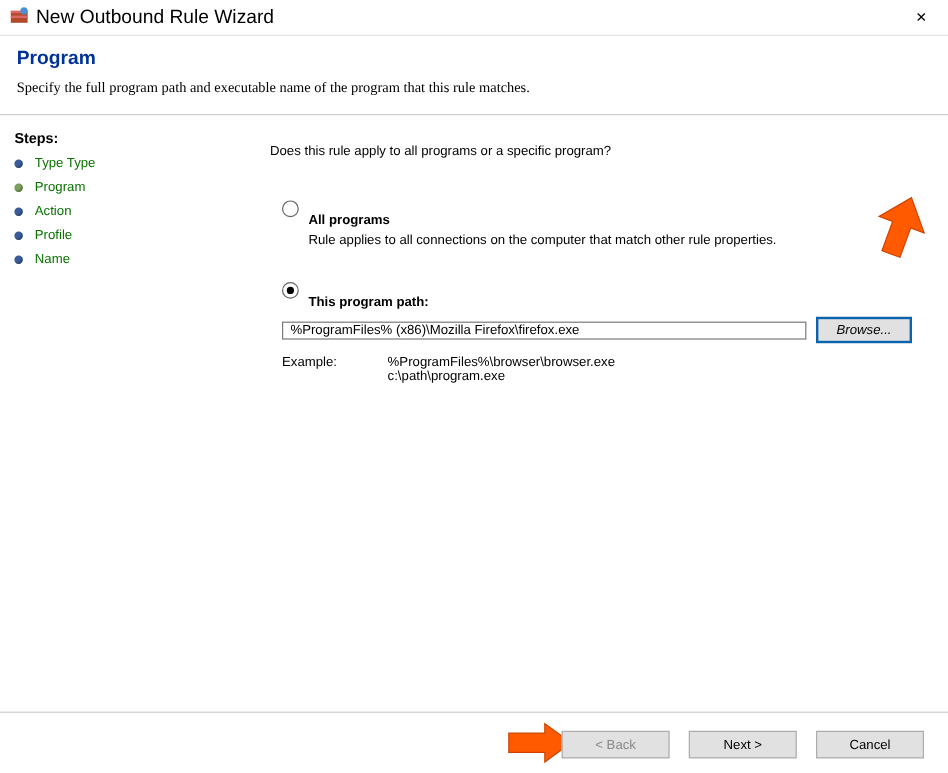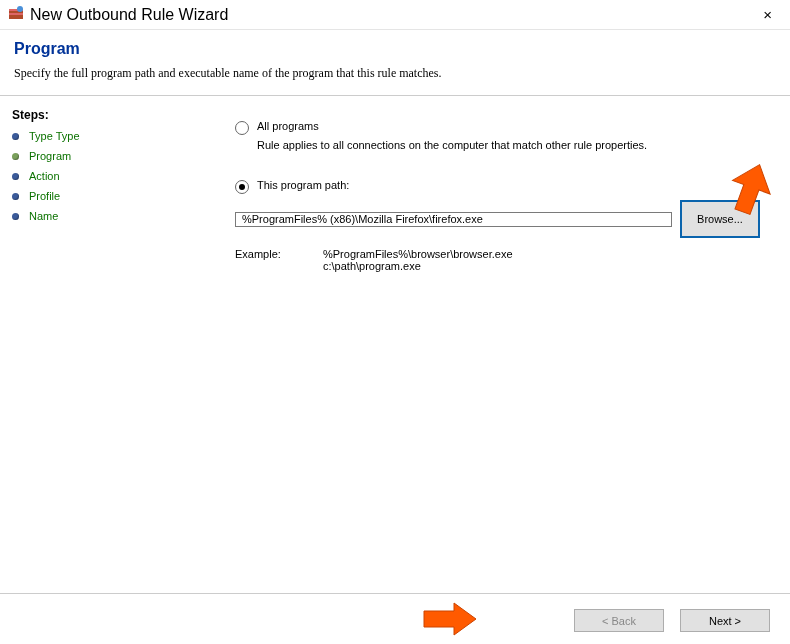--- a/index.html
+++ b/index.html
@@ -17,26 +17,26 @@
     .sidebar-title { font-size: 12px; font-weight: bold; padding: 4px 6px; }
     .step { padding: 4px 6px; display: flex; align-items: center; font-size: 11px; color: #0b7200; cursor: default; }
     .step .bullet { width: 7px; height: 7px; background: #3b5b9b; border-radius: 50%; margin-right: 10px; flex-shrink: 0; box-shadow: inset -1px -1px 1px rgba(0,0,0,.3); }
     .step.active .bullet { background: #7aa05c; }
     .main { flex: 1; padding: 24px 30px 10px 30px; position: relative; }
     .question { font-size: 11px; margin-bottom: 34px; }
     .radio-group { margin-left: 10px; }
     .radio-row { display: flex; align-items: flex-start; margin-bottom: 4px; }
     .radio { width: 14px; height: 14px; border: 1px solid #666; border-radius: 50%; margin-right: 8px; margin-top: 1px; position: relative; flex-shrink: 0; background: #fff; cursor: default; }
     .radio.checked::after { content: ""; position: absolute; top: 3px; left: 3px; width: 6px; height: 6px; background: #000; border-radius: 50%; }
-    .radio-label { font-weight: normal; font-size: 11px; }
+    .radio-label { font-weight: bold; font-size: 11px; margin-top: 12px; }
     .radio-sub { font-size: 11px; margin-left: 22px; margin-bottom: 28px; }
     .path-section { margin-left: 0; }
     .path-row { display: flex; align-items: center; margin: 6px 0 10px 0; margin-left: 0; }
     .path-input { flex: 1; height: 15px; border: 1px solid #7a7a7a; padding: 2px 6px; font-size: 11px; font-family: inherit; }
-    .browse-btn { width: 80px; height: 38px; margin-left: 8px; border: 2px solid #0a64ad; background: #e1e1e1; font-size: 11px; cursor: default; }
+    .browse-btn { width: 80px; height: 22px; margin-left: 8px; border: 2px solid #0a64ad; background: #e1e1e1; font-size: 11px; cursor: default; font-style: italic; }
     .example-row { display: flex; font-size: 11px; margin-left: 0; gap: 18px; }
     .example-label { width: 70px; }
     .example-paths { }
     .arrow { position: absolute; }
     .arrow svg { display: block; }
     .footer { position: absolute; bottom: 12px; right: 20px; display: flex; gap: 16px; }
     .footer .btn { width: 90px; height: 23px; border: 1px solid #adadad; background: #e1e1e1; font-size: 11px; cursor: default; }
     .footer .btn.disabled { color: #888; }
     .bottom-line { position: absolute; bottom: 50px; left: 0; right: 0; height: 1px; background: #ccc; }
   </style>
@@ -82,20 +82,21 @@
         <span class="bullet"></span>
         <span>Profile</span>
       </div>
     <div class="step">
         <span class="bullet"></span>
         <span>Name</span>
       </div>
   </div>
 
   <div class="main">
+    <div class="question">Does this rule apply to all programs or a specific program?</div>
 
     <div class="radio-group">
       <div class="radio-row">
         <div class="radio"></div>
         <div class="radio-label">All programs</div>
       </div>
       <div class="radio-sub">Rule applies to all connections on the computer that match other rule properties.</div>
 
       <div class="radio-row">
         <div class="radio checked"></div>
@@ -128,13 +129,14 @@
 
 <div class="arrow" style="bottom:5px; right:310px;">
   <svg width="60" height="40" viewBox="0 0 60 40">
       <polygon points="4,12 34,12 34,4 56,20 34,36 34,28 4,28" fill="#ff5a00" stroke="#cc4400" stroke-width="1"></polygon>
     </svg>
 </div>
 
 <div class="footer">
   <button class="btn disabled">&lt; Back</button>
   <button class="btn">Next &gt;</button>
+  <button class="btn">Cancel</button>
 </div>
 
 </body></html>

